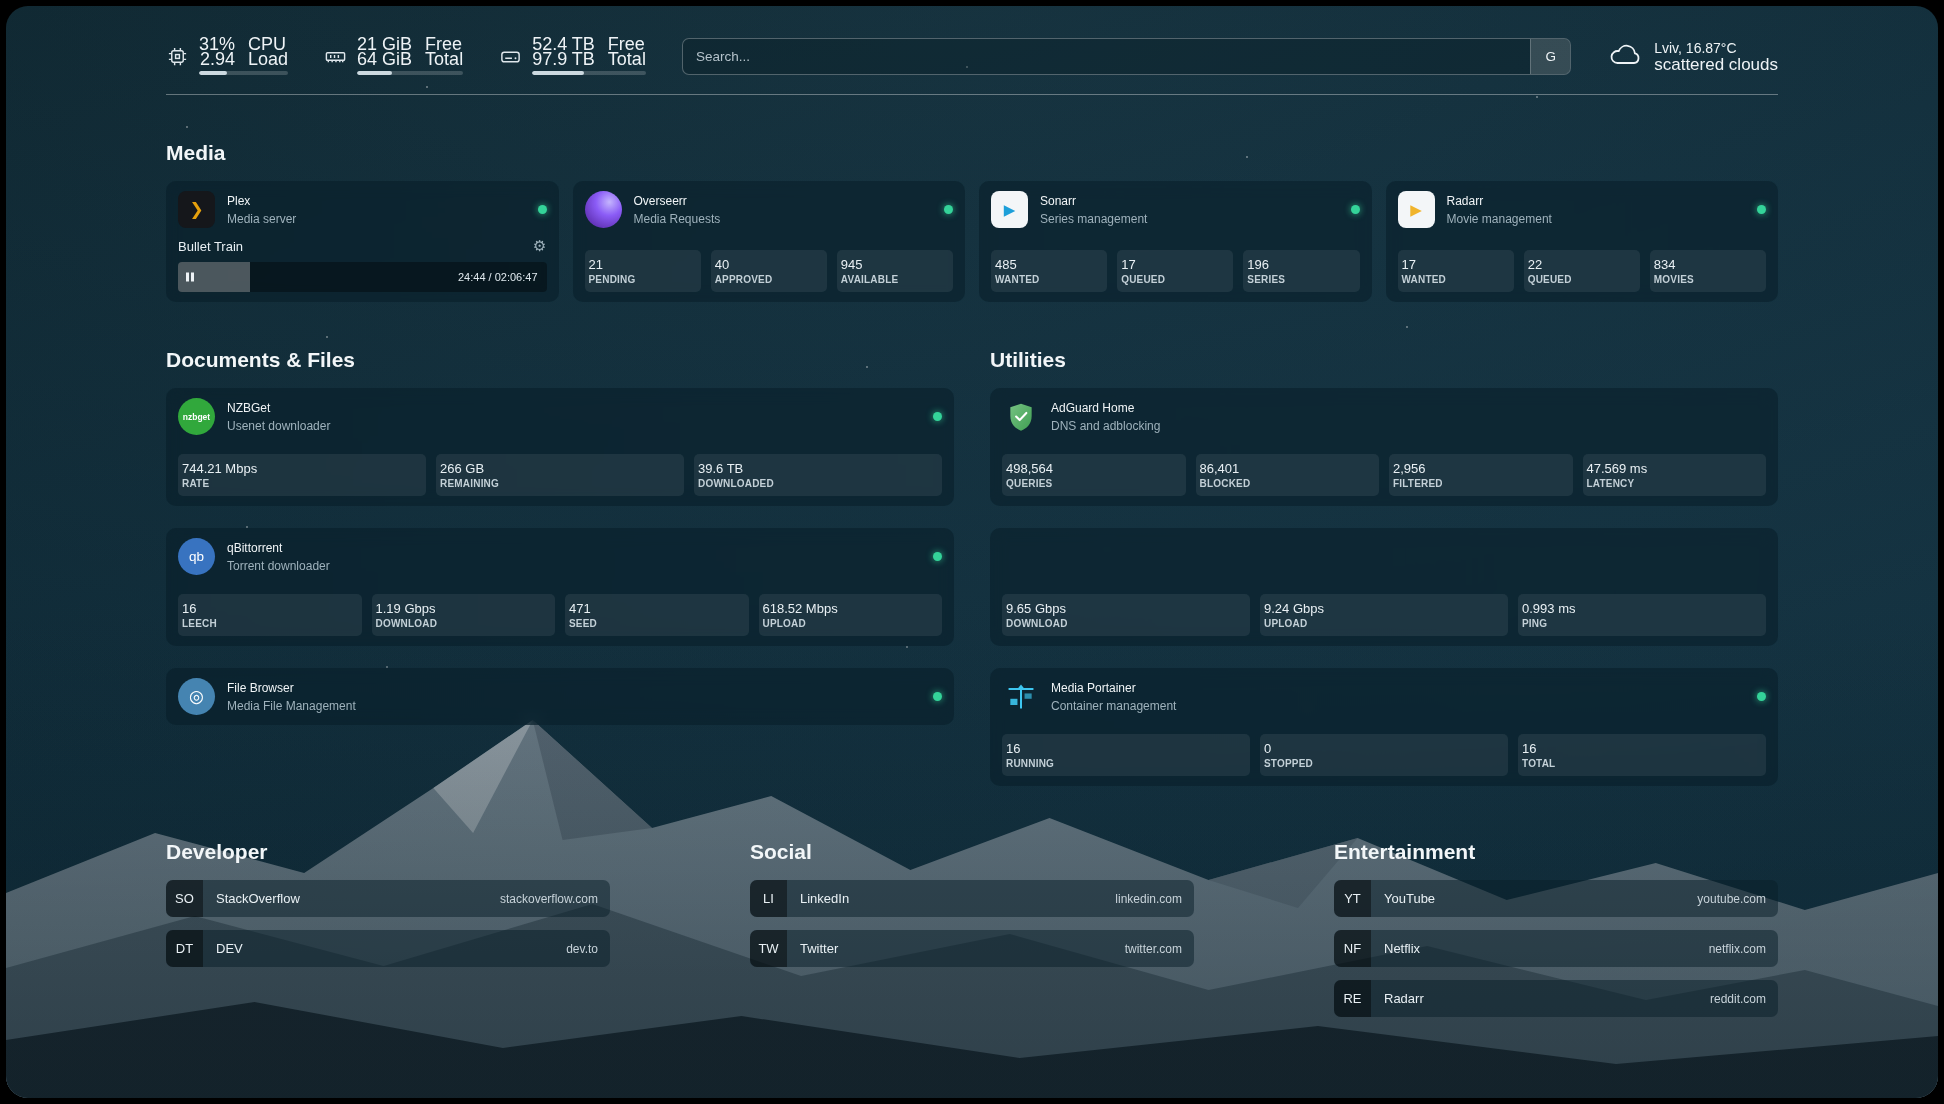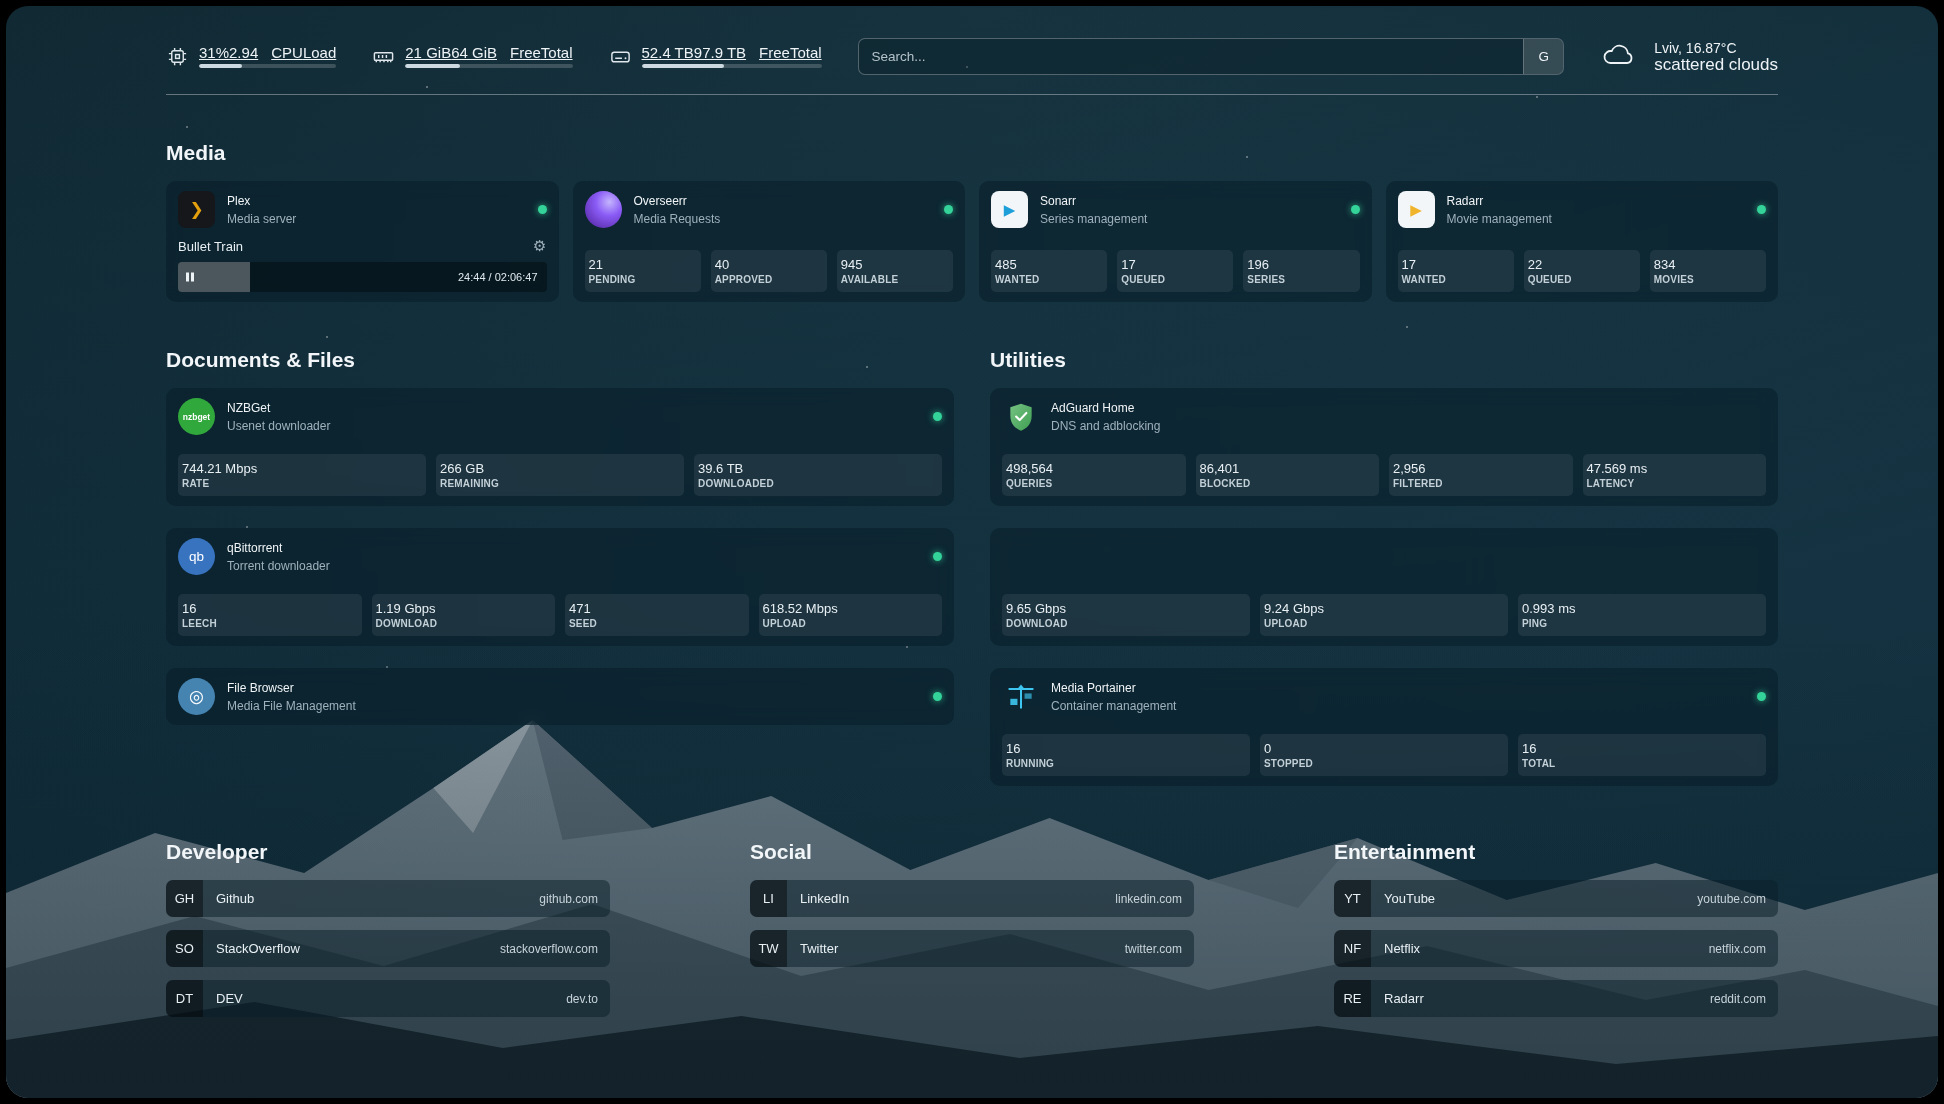--- a/index.html
+++ b/index.html
@@ -32,35 +32,35 @@
       600px 470px #fff, 1100px 540px #fff, 1500px 600px #fff, 380px 660px #fff,
       900px 640px #fff, 1300px 700px #fff;
   }
   .content { position:relative; padding:0 160px; }
   
   .topbar { display:flex; align-items:center; gap:36px; padding-top:30px; height:70px; }
   .widget { display:flex; align-items:center; gap:10px; }
   .w-icon { display:flex; }
   .w-icon svg { width:23px; height:23px; }
   .w-row { display:flex; gap:13px; }
-  .w-col { display:flex; flex-direction:row; font-size:15px; line-height:15px; color:#eef3f6;text-decoration:underline; }
+  .w-col { display:flex; flex-direction:column; font-size:18px; line-height:15px; color:#eef3f6; }
   .w-col.vals { align-items:flex-end; }
   .w-bar { height:4px; background:rgba(255,255,255,0.18); border-radius:2px; margin-top:4px; overflow:hidden; }
   .w-fill { height:100%; background:#ccd9e0; border-radius:2px; }
   .search {
     flex:1; display:flex; height:37px; border:1px solid rgba(255,255,255,0.28);
     border-radius:7px; background:rgba(8,28,38,0.38); overflow:hidden;
   }
   .search input { flex:1; background:transparent; border:0; outline:0; color:#e9eff3; padding:0 13px; font-size:13.5px; font-family:inherit; }
   .search input::placeholder { color:#b4c2ca; }
   .g-btn {
     width:40px; background:rgba(255,255,255,0.16); color:#eef3f6; border:0;
     border-left:1px solid rgba(255,255,255,0.22); font-size:13.5px; font-family:inherit; cursor:pointer;
   }
-  .weather { display:flex; align-items:center; gap:18px; }
+  .weather { display:flex; align-items:center; gap:11px; }
   .weather svg { width:36px; height:30px; }
   .weather .t1 { font-size:14px; color:#f0f5f7; line-height:18px; }
   .weather .t2 { font-size:17px; color:#eef3f6; line-height:16px; }
   .divider { border-top:1px solid rgba(255,255,255,0.35); margin:18px 0 0; }
   
   .section-title { font-size:21px; font-weight:600; color:#f2f6f8; margin:46px 0 16px; }
   .grid4 { display:grid; grid-template-columns:repeat(4,1fr); gap:14px; }
   .two-col { display:grid; grid-template-columns:1fr 1fr; gap:36px; align-items:start; }
   .col .card { margin-bottom:22px; }
   .col .card:last-child { margin-bottom:0; }
@@ -499,25 +499,20 @@
             </div>
           </div>
         </div>
       </div>
     </div>
 
     <div class="bm-grid">
       <div>
         <div class="section-title">Developer</div>
         <div class="bm-row">
-          <span class="bm-abbr">GH</span>
-          <span class="bm-name">Github</span>
-          <span class="bm-url">github.com</span>
-        </div>
-        <div class="bm-row">
           <span class="bm-abbr">SO</span>
           <span class="bm-name">StackOverflow</span>
           <span class="bm-url">stackoverflow.com</span>
         </div>
         <div class="bm-row">
           <span class="bm-abbr">DT</span>
           <span class="bm-name">DEV</span>
           <span class="bm-url">dev.to</span>
         </div>
       </div>

